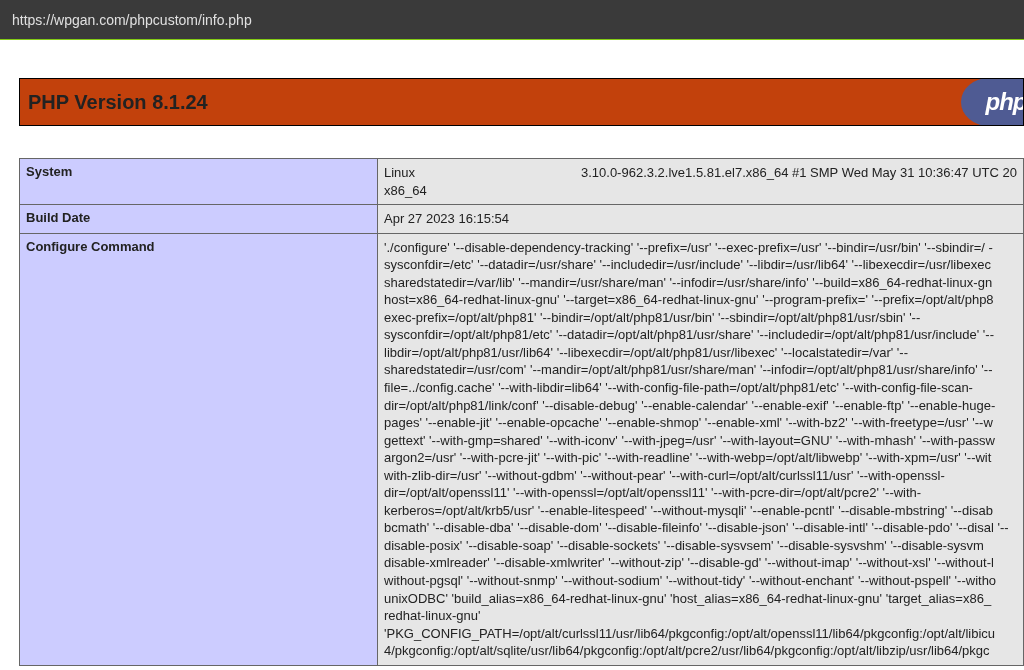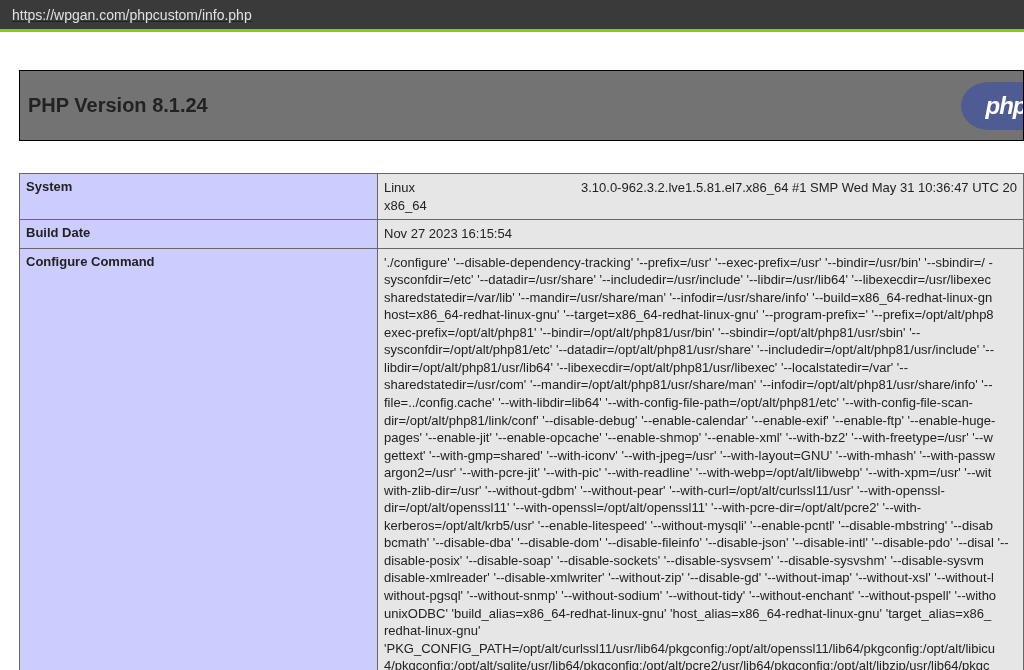--- a/index.html
+++ b/index.html
@@ -5,43 +5,42 @@
   * { box-sizing: border-box; }
   body {
     margin: 0;
     font-family: Arial, Helvetica, sans-serif;
     background: #ffffff;
     font-size: 13px;
     color: #222;
   }
   .address-bar {
     background: #3a3a3a;
-    height: 32px;
+    height: 40px;
     display: flex;
     align-items: center;
     padding: 0 12px;
-    border-bottom: 3px solid #84cc16;
-    text-decoration: underline;
+    border-bottom: 1px solid #84cc16;
   }
   .address-url {
     color: #e0e0e0;
     font-size: 14px;
     font-family: Arial, sans-serif;
   }
   .spacer-top {
     height: 38px;
     background: #fff;
   }
   .content {
     padding: 0 0 0 19px;
   }
   .header-box {
-    background: #737373;
+    background: #c2410c;
     border: 1px solid #000;
-    height: 71px;
+    height: 48px;
     display: flex;
     align-items: center;
     justify-content: space-between;
     padding: 0 12px 0 8px;
     margin-bottom: 32px;
     overflow: hidden;
   }
   .header-title {
     font-size: 20px;
     font-weight: bold;
@@ -117,21 +116,21 @@
       <td class="val">
         <div class="val-inner">
           <span>Linux</span>
           <span>3.10.0-962.3.2.lve1.5.81.el7.x86_64 #1 SMP Wed May 31 10:36:47 UTC 20</span>
         </div>
         <div>x86_64</div>
       </td>
     </tr>
     <tr>
       <td class="label">Build Date</td>
-      <td class="val">Nov 27 2023 16:15:54</td>
+      <td class="val">Apr 27 2023 16:15:54</td>
     </tr>
     <tr>
       <td class="label">Configure Command</td>
       <td class="val">'./configure' '--disable-dependency-tracking' '--prefix=/usr' '--exec-prefix=/usr' '--bindir=/usr/bin' '--sbindir=/ -sysconfdir=/etc' '--datadir=/usr/share' '--includedir=/usr/include' '--libdir=/usr/lib64' '--libexecdir=/usr/libexec sharedstatedir=/var/lib' '--mandir=/usr/share/man' '--infodir=/usr/share/info' '--build=x86_64-redhat-linux-gn host=x86_64-redhat-linux-gnu' '--target=x86_64-redhat-linux-gnu' '--program-prefix=' '--prefix=/opt/alt/php8 exec-prefix=/opt/alt/php81' '--bindir=/opt/alt/php81/usr/bin' '--sbindir=/opt/alt/php81/usr/sbin' '--sysconfdir=/opt/alt/php81/etc' '--datadir=/opt/alt/php81/usr/share' '--includedir=/opt/alt/php81/usr/include' '--libdir=/opt/alt/php81/usr/lib64' '--libexecdir=/opt/alt/php81/usr/libexec' '--localstatedir=/var' '--sharedstatedir=/usr/com' '--mandir=/opt/alt/php81/usr/share/man' '--infodir=/opt/alt/php81/usr/share/info' '--file=../config.cache' '--with-libdir=lib64' '--with-config-file-path=/opt/alt/php81/etc' '--with-config-file-scan-dir=/opt/alt/php81/link/conf' '--disable-debug' '--enable-calendar' '--enable-exif' '--enable-ftp' '--enable-huge-pages' '--enable-jit' '--enable-opcache' '--enable-shmop' '--enable-xml' '--with-bz2' '--with-freetype=/usr' '--w gettext' '--with-gmp=shared' '--with-iconv' '--with-jpeg=/usr' '--with-layout=GNU' '--with-mhash' '--with-passw argon2=/usr' '--with-pcre-jit' '--with-pic' '--with-readline' '--with-webp=/opt/alt/libwebp' '--with-xpm=/usr' '--wit with-zlib-dir=/usr' '--without-gdbm' '--without-pear' '--with-curl=/opt/alt/curlssl11/usr' '--with-openssl-dir=/opt/alt/openssl11' '--with-openssl=/opt/alt/openssl11' '--with-pcre-dir=/opt/alt/pcre2' '--with-kerberos=/opt/alt/krb5/usr' '--enable-litespeed' '--without-mysqli' '--enable-pcntl' '--disable-mbstring' '--disab bcmath' '--disable-dba' '--disable-dom' '--disable-fileinfo' '--disable-json' '--disable-intl' '--disable-pdo' '--disal '--disable-posix' '--disable-soap' '--disable-sockets' '--disable-sysvsem' '--disable-sysvshm' '--disable-sysvm disable-xmlreader' '--disable-xmlwriter' '--without-zip' '--disable-gd' '--without-imap' '--without-xsl' '--without-l without-pgsql' '--without-snmp' '--without-sodium' '--without-tidy' '--without-enchant' '--without-pspell' '--witho unixODBC' 'build_alias=x86_64-redhat-linux-gnu' 'host_alias=x86_64-redhat-linux-gnu' 'target_alias=x86_ redhat-linux-gnu' 'PKG_CONFIG_PATH=/opt/alt/curlssl11/usr/lib64/pkgconfig:/opt/alt/openssl11/lib64/pkgconfig:/opt/alt/libicu 4/pkgconfig:/opt/alt/sqlite/usr/lib64/pkgconfig:/opt/alt/pcre2/usr/lib64/pkgconfig:/opt/alt/libzip/usr/lib64/pkgc</td>
     </tr>
   </tbody>
     </table>
 
 </div>
 

